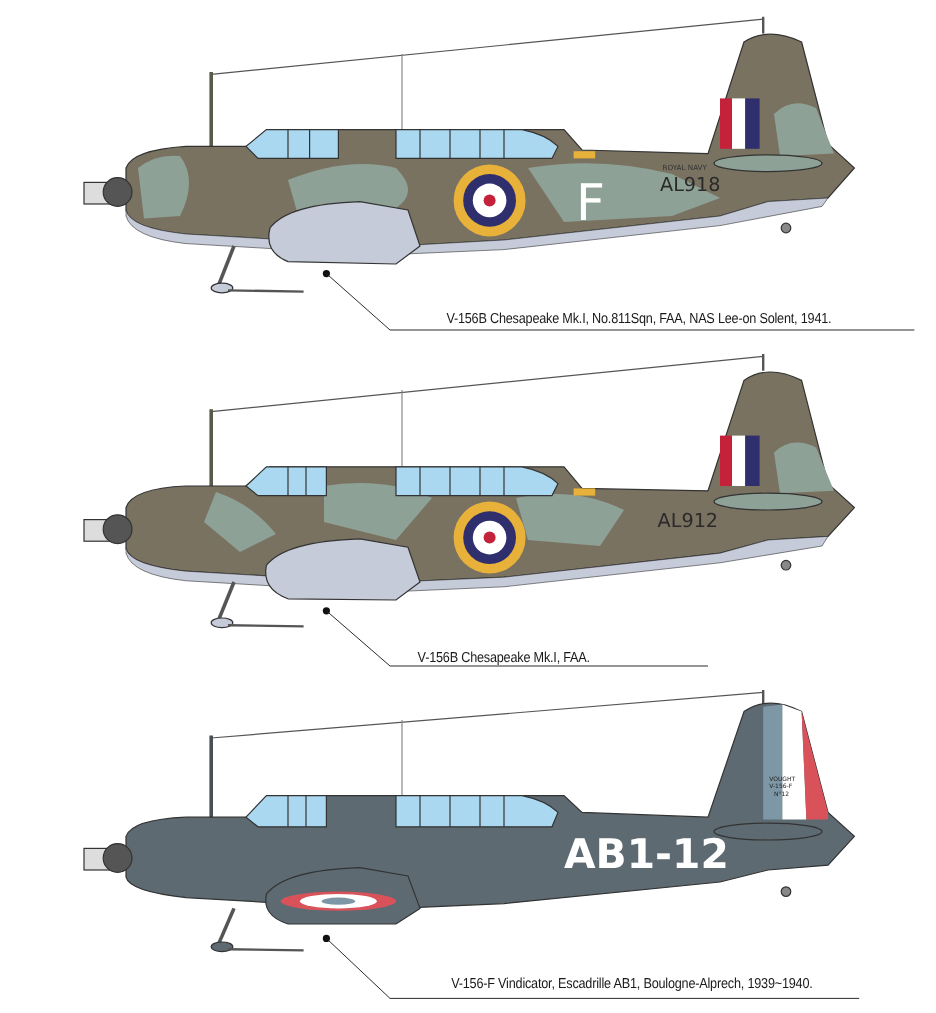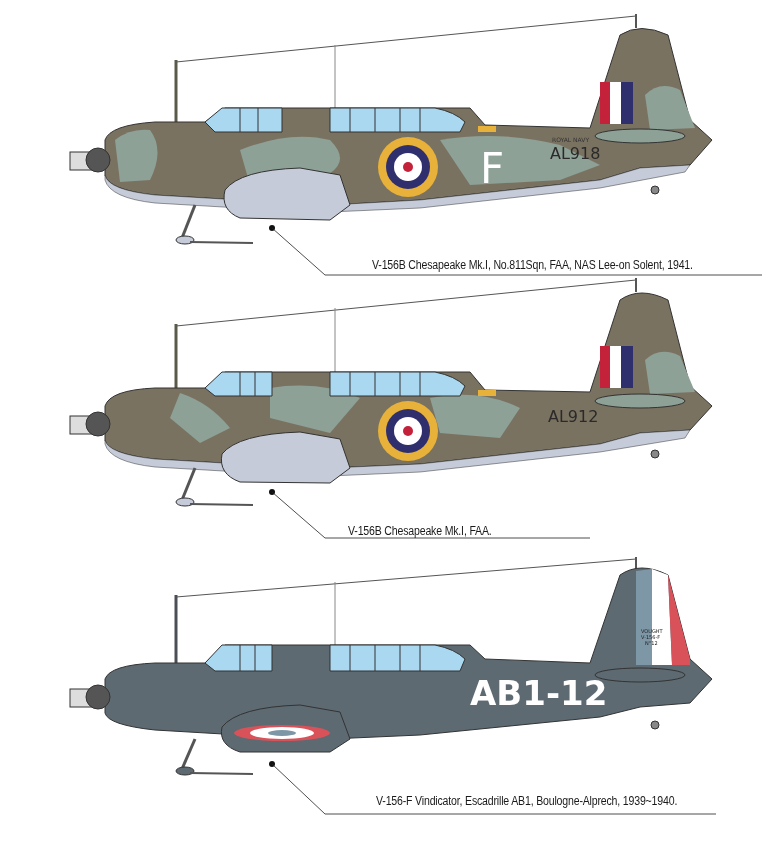--- a/index.html
+++ b/index.html
@@ -67,21 +67,21 @@
     <ellipse cx="185" cy="240" rx="9" ry="4" fill="#c5cbd8" stroke="#333"></ellipse>
     <line x1="190" y1="242" x2="253" y2="243" stroke="#555" stroke-width="2"></line>
     <circle cx="655" cy="190" r="4" fill="#888" stroke="#333"></circle>
 
     <circle cx="272" cy="228" r="3" fill="#111"></circle>
     <polyline points="272,228 325,275 762,275" fill="none" stroke="#222" stroke-width="0.8"></polyline>
   </svg>
   <div class="caption" style="left:372px;top:258px;">V-156B Chesapeake Mk.I, No.811Sqn, FAA, NAS Lee-on Solent, 1941.</div>
 </div>
 
-<div class="profile" style="top:268px;height:280px;">
+<div class="profile" style="top:285px;height:280px;">
   <svg width="780" height="280">
     <line x1="176" y1="58" x2="636" y2="12" stroke="#555" stroke-width="1"></line>
     <line x1="176" y1="56" x2="176" y2="128" stroke="#5a5a4a" stroke-width="3"></line>
     <line x1="335" y1="40" x2="335" y2="128" stroke="#888" stroke-width="1"></line>
     <line x1="636" y1="10" x2="636" y2="24" stroke="#555" stroke-width="2"></line>
     <path d="M105,138 Q110,122 155,120 L205,120 L225,104 L470,104 L485,122 L590,124 L620,32 Q640,18 668,32 L690,118 L712,138 L690,162 L640,165 L600,176 L420,196 L330,200 L240,196 L155,191 Q108,186 105,172 Z" fill="#7a7261" stroke="#333" stroke-width="1"></path>
     <path d="M180,125 Q210,135 230,160 L200,175 L170,150 Z" fill="#8ea197"></path>
     <path d="M270,120 Q320,112 360,130 L330,165 L270,150 Z" fill="#8ea197"></path>
     <path d="M430,130 Q480,120 520,140 L500,170 L440,165 Z" fill="#8ea197"></path>
     <path d="M645,92 Q660,78 680,88 L695,124 L650,126 Z" fill="#8ea197"></path>
@@ -110,21 +110,21 @@
     <line x1="195" y1="200" x2="182" y2="232" stroke="#555" stroke-width="3"></line>
     <ellipse cx="185" cy="234" rx="9" ry="4" fill="#c5cbd8" stroke="#333"></ellipse>
     <line x1="190" y1="236" x2="253" y2="237" stroke="#555" stroke-width="2"></line>
     <circle cx="655" cy="186" r="4" fill="#888" stroke="#333"></circle>
     <circle cx="272" cy="224" r="3" fill="#111"></circle>
     <polyline points="272,224 325,270 590,270" fill="none" stroke="#222" stroke-width="0.8"></polyline>
   </svg>
   <div class="caption" style="left:348px;top:256px;">V-156B Chesapeake Mk.I, FAA.</div>
 </div>
 
-<div class="profile" style="top:547px;height:279px;">
+<div class="profile" style="top:565px;height:279px;">
   <svg width="780" height="279">
     <line x1="176" y1="50" x2="636" y2="12" stroke="#555" stroke-width="1"></line>
     <line x1="176" y1="48" x2="176" y2="125" stroke="#4a4f55" stroke-width="3"></line>
     <line x1="335" y1="35" x2="335" y2="128" stroke="#888" stroke-width="1"></line>
     <line x1="636" y1="10" x2="636" y2="22" stroke="#555" stroke-width="2"></line>
     <path d="M105,132 Q110,118 155,116 L205,116 L225,98 L470,98 L485,112 L590,116 L620,28 Q640,14 668,28 L690,112 L712,132 L690,156 L640,160 L600,170 L420,188 L330,192 L240,188 L155,183 Q108,178 105,166 Z" fill="#5d6a72" stroke="#333" stroke-width="1"></path>
 
     <path d="M636,24 L652,22 L652,118 L636,118 Z" fill="#7e97a6"></path>
     <path d="M652,22 L668,28 L672,118 L652,118 Z" fill="#ffffff"></path>
     <path d="M668,28 L690,112 L690,118 L672,118 Z" fill="#d9525a"></path>

